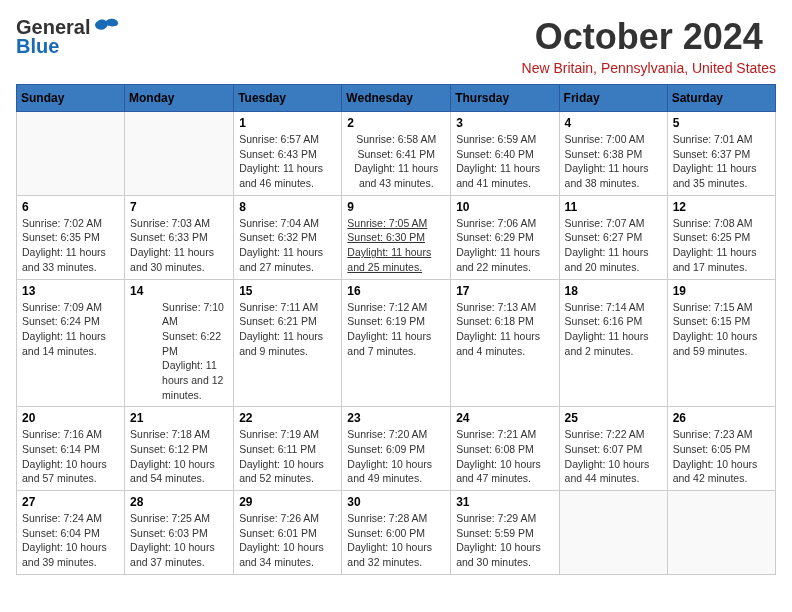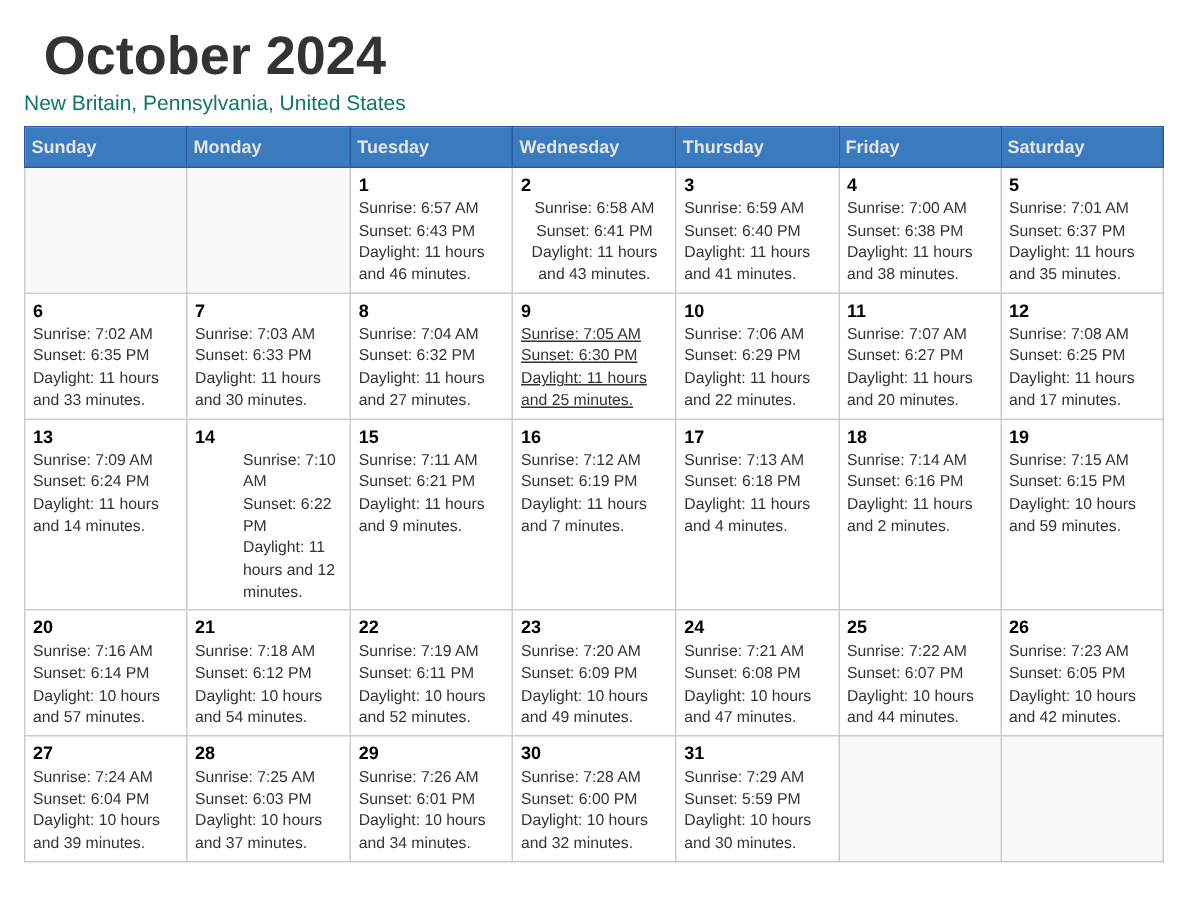--- a/index.html
+++ b/index.html
@@ -28,31 +28,31 @@
     .title-area {
       text-align: center;
     }
     .month-title {
       font-size: 36px;
       font-weight: bold;
       color: #333;
     }
     .location {
       font-size: 14px;
-      color: #0f766e;
+      color: #b91c1c;
       margin-top: 2px;
     }
     .calendar {
       width: 100%;
       border-collapse: collapse;
       font-size: 11px;
     }
     .calendar th {
       background-color: #3a7abf;
-      color: #e5e5e5;
+      color: #000000;
       padding: 6px 4px;
       text-align: left;
       font-size: 12px;
       border: 1px solid #2a5a9f;
     }
     .calendar td {
       vertical-align: top;
       padding: 4px 5px;
       border: 1px solid #ccc;
       background: #fff;
@@ -71,20 +71,30 @@
     .day-info {
       font-size: 10.5px;
       color: #333;
       line-height: 1.4;
     }
   </style>
 </head>
 <body>
 
 <div class="header">
+  <div class="logo">
+    <div class="logo-row">
+      <span style="font-size:20px;font-weight:bold;color:#333;">General</span>
+      <svg width="28" height="22" viewBox="0 0 28 22" style="margin-left:2px;">
+        <path d="M14 4 C18 0, 26 2, 26 6 C26 10, 20 10, 16 8 C14 12, 10 14, 6 12 C2 10, 2 6, 6 4 C8 2, 12 2, 14 4Z" fill="#1a6bb5"></path>
+        <path d="M16 8 C20 10, 26 8, 26 6" stroke="#1a6bb5" stroke-width="1" fill="none"></path>
+      </svg>
+    </div>
+    <div style="font-size:20px;font-weight:bold;color:#1a6bb5;margin-top:-4px;">Blue</div>
+  </div>
   <div class="title-area">
     <div class="month-title">October 2024</div>
     <div class="location">New Britain, Pennsylvania, United States</div>
   </div>
 </div>
 
 <table class="calendar">
   <thead>
     <tr>
     <th>Sunday</th>

